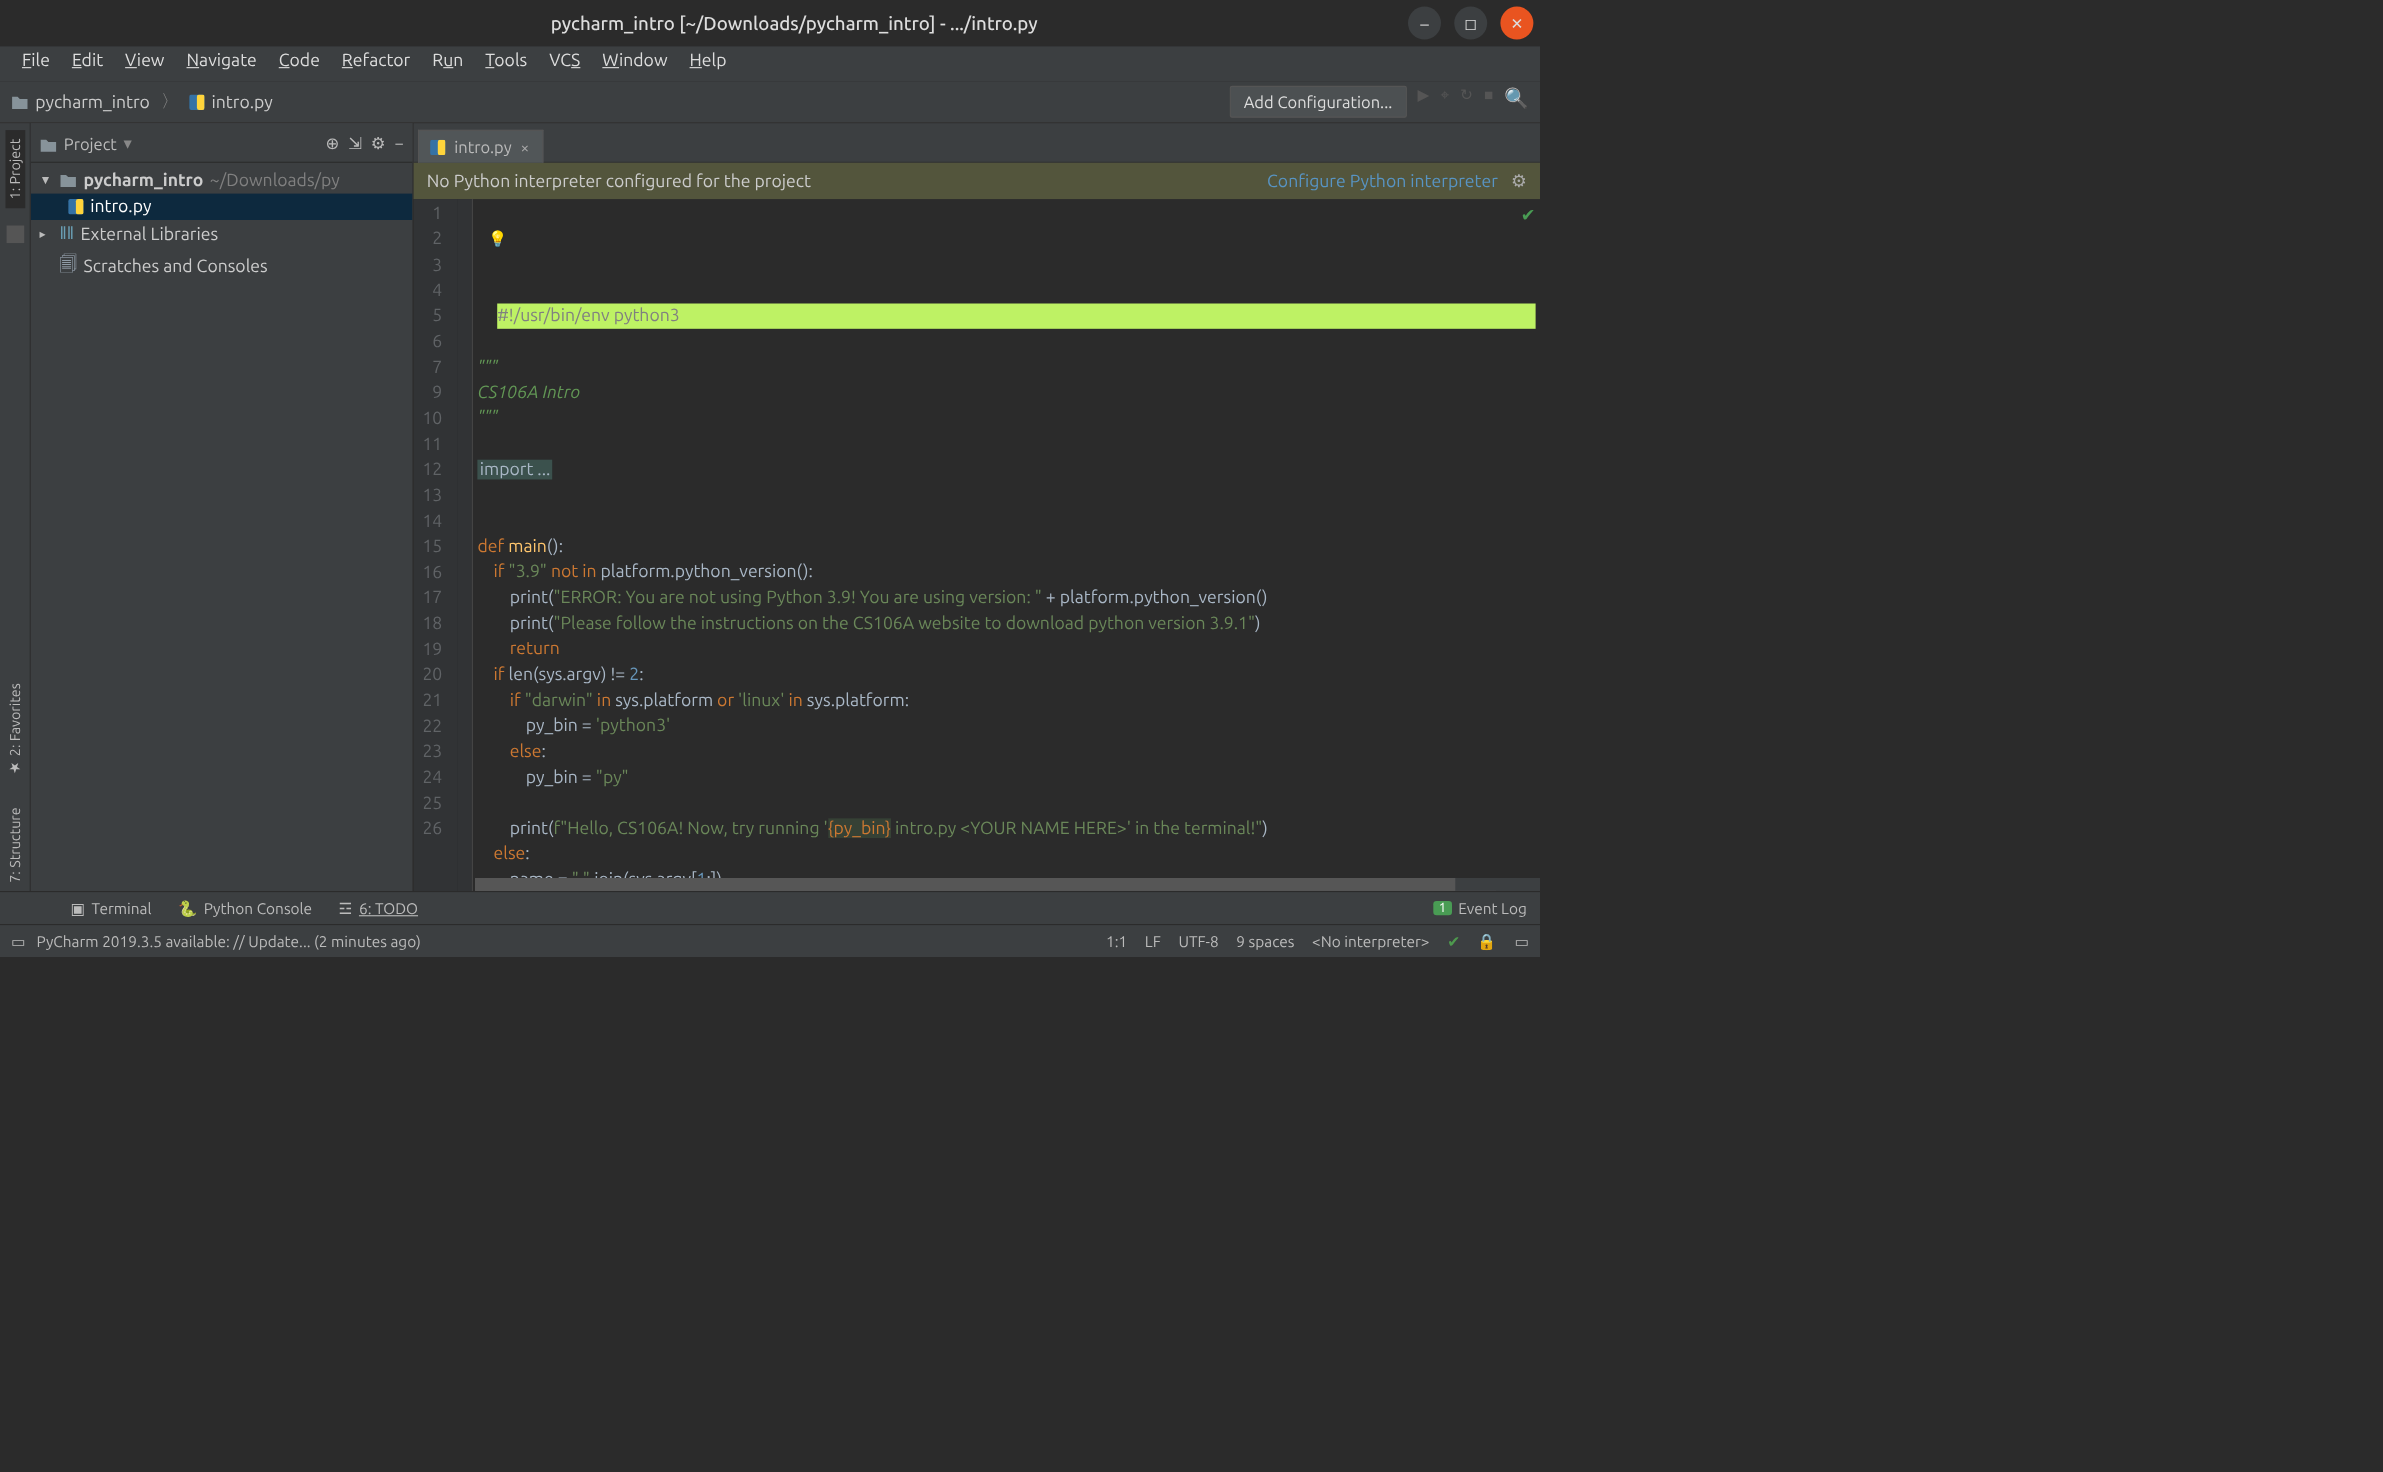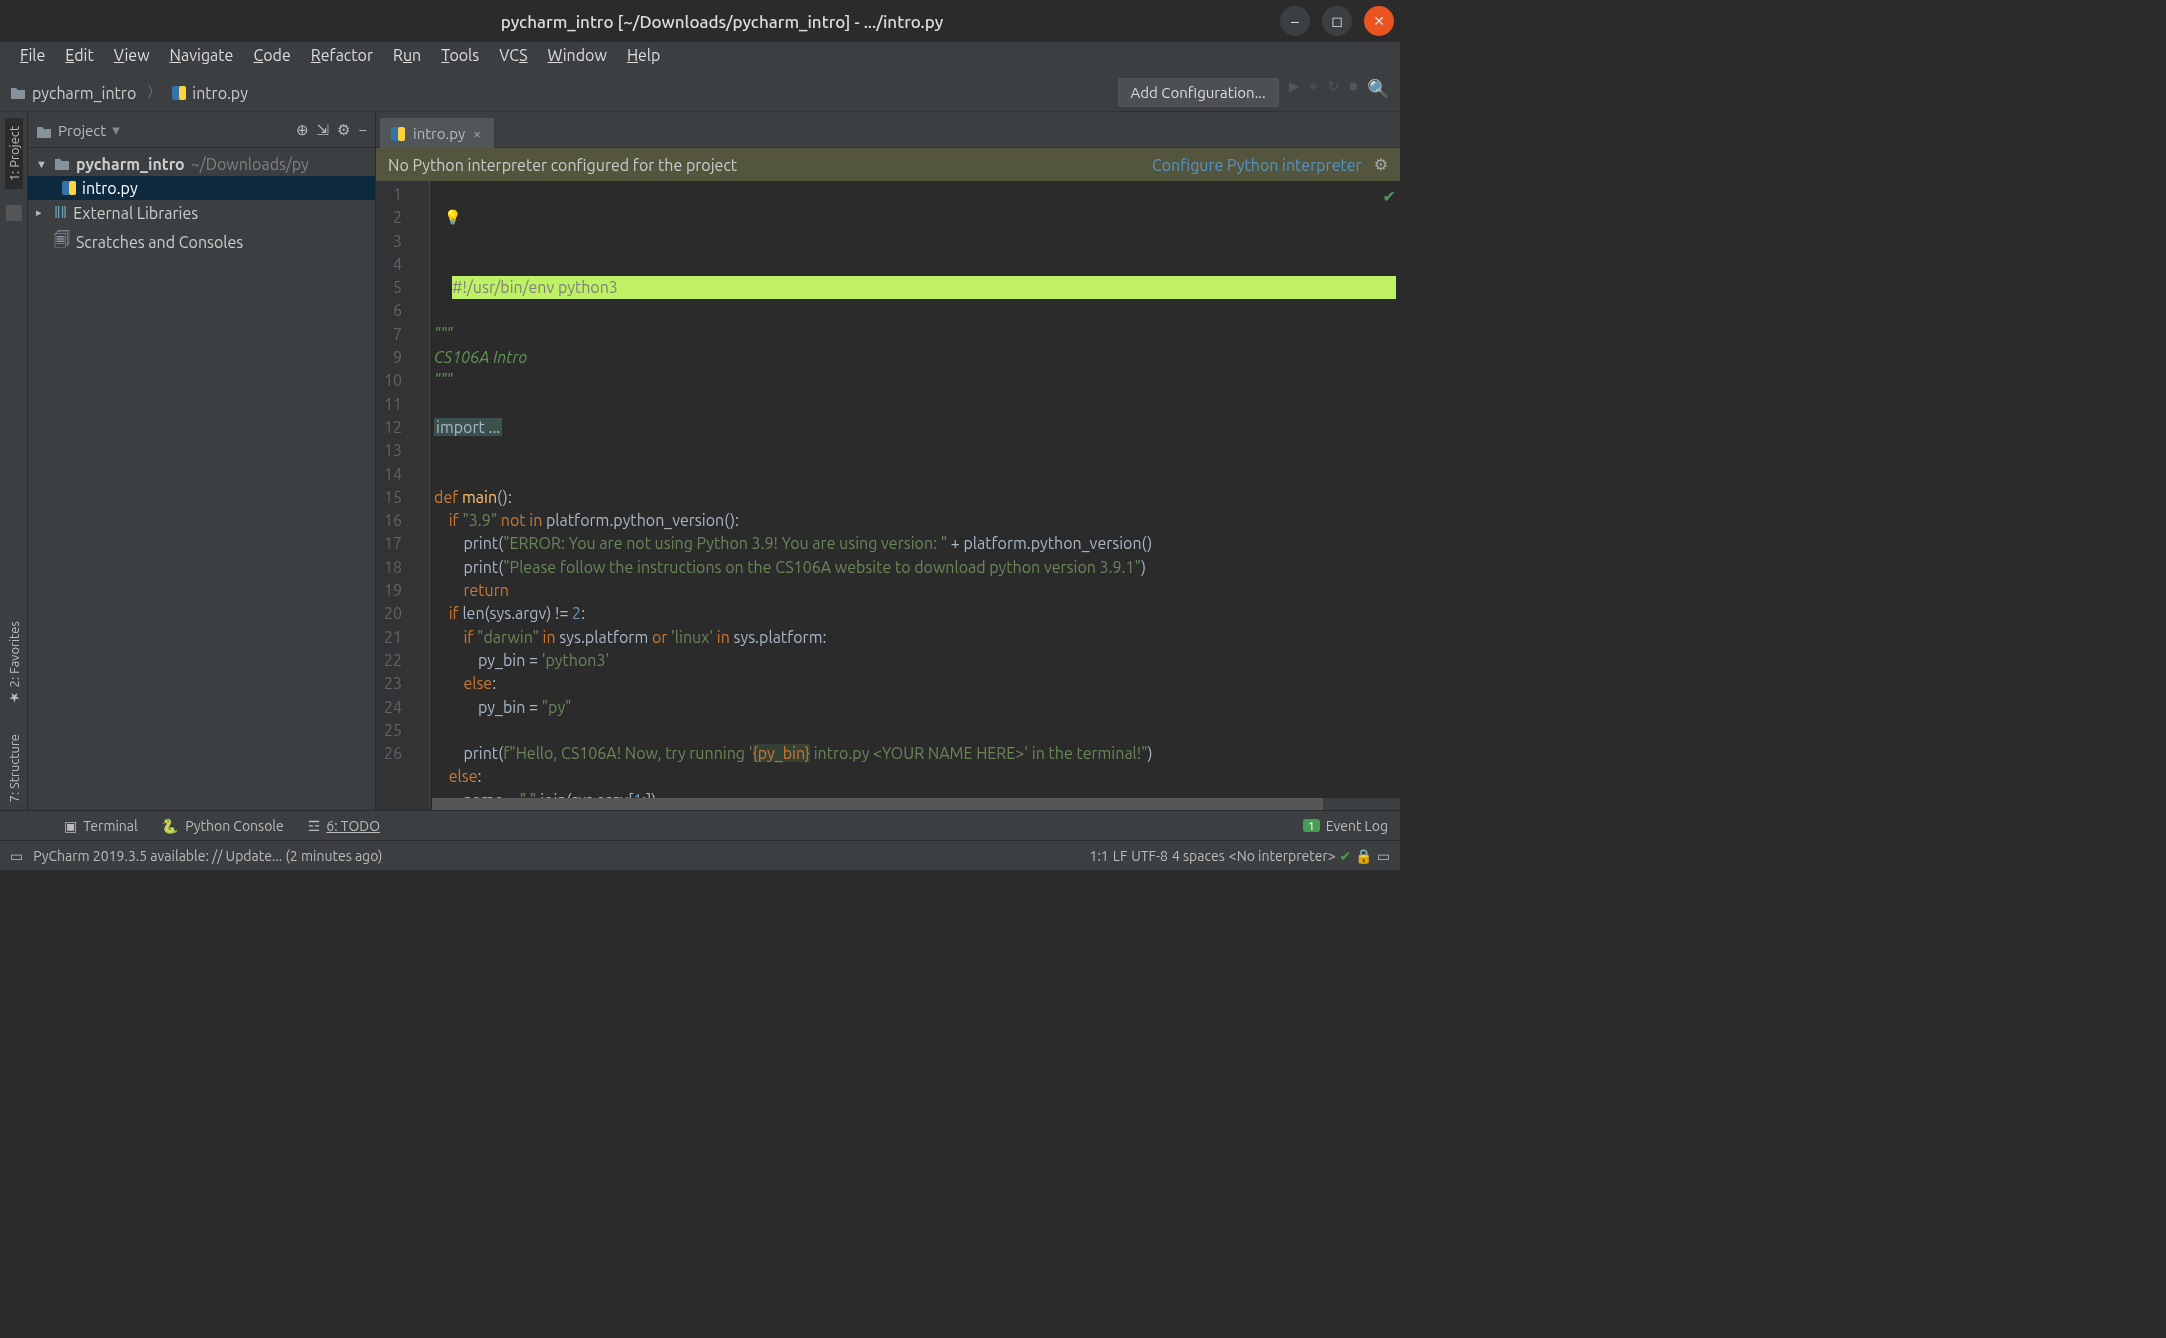--- a/index.html
+++ b/index.html
@@ -81,21 +81,21 @@
 
 
 .tool-tabs { height:30px; background:#3c3f41; display:flex; align-items:center; padding:0 12px; gap:24px; font-size:14px; color:#bbb; border-top:1px solid #2b2b2b;}
 .tool-tab { display:flex; align-items:center; gap:6px; cursor:pointer; }
 .tool-right { margin-left:auto; display:flex; align-items:center; gap:6px;}
 .badge-green { background:#499c54; color:#fff; border-radius:3px; padding:0 5px; font-size:12px;}
 
 
 .statusbar { height:30px; background:#3c3f41; display:flex; align-items:center; padding:0 10px; font-size:14px; color:#bbb; border-top:1px solid #2b2b2b;}
 .status-left { display:flex; align-items:center; gap:10px;}
-.status-right { margin-left:auto; display:flex; align-items:center; gap:4px;}
+.status-right { margin-left:auto; display:flex; align-items:center; gap:16px;}
 .lock { color:#aaa; }
 
 
 svg { display:block; }
 .folder-icon { fill:#87939a; }
 </style>
 </head>
 <body>
 
 <div class="titlebar">
@@ -280,19 +280,19 @@
 
 <div class="statusbar">
   <div class="status-left">
     <span>▭</span>
     <span>PyCharm 2019.3.5 available: // Update... (2 minutes ago)</span>
   </div>
   <div class="status-right">
     <span>1:1</span>
     <span>LF</span>
     <span>UTF-8</span>
-    <span>4 spaces</span>
+    <span>9 spaces</span>
     <span>&lt;No interpreter&gt;</span>
     <span style="color:#4e9a4e;">✔</span>
     <span class="lock">🔒</span>
     <span>▭</span>
   </div>
 </div>
 
 </body></html>

